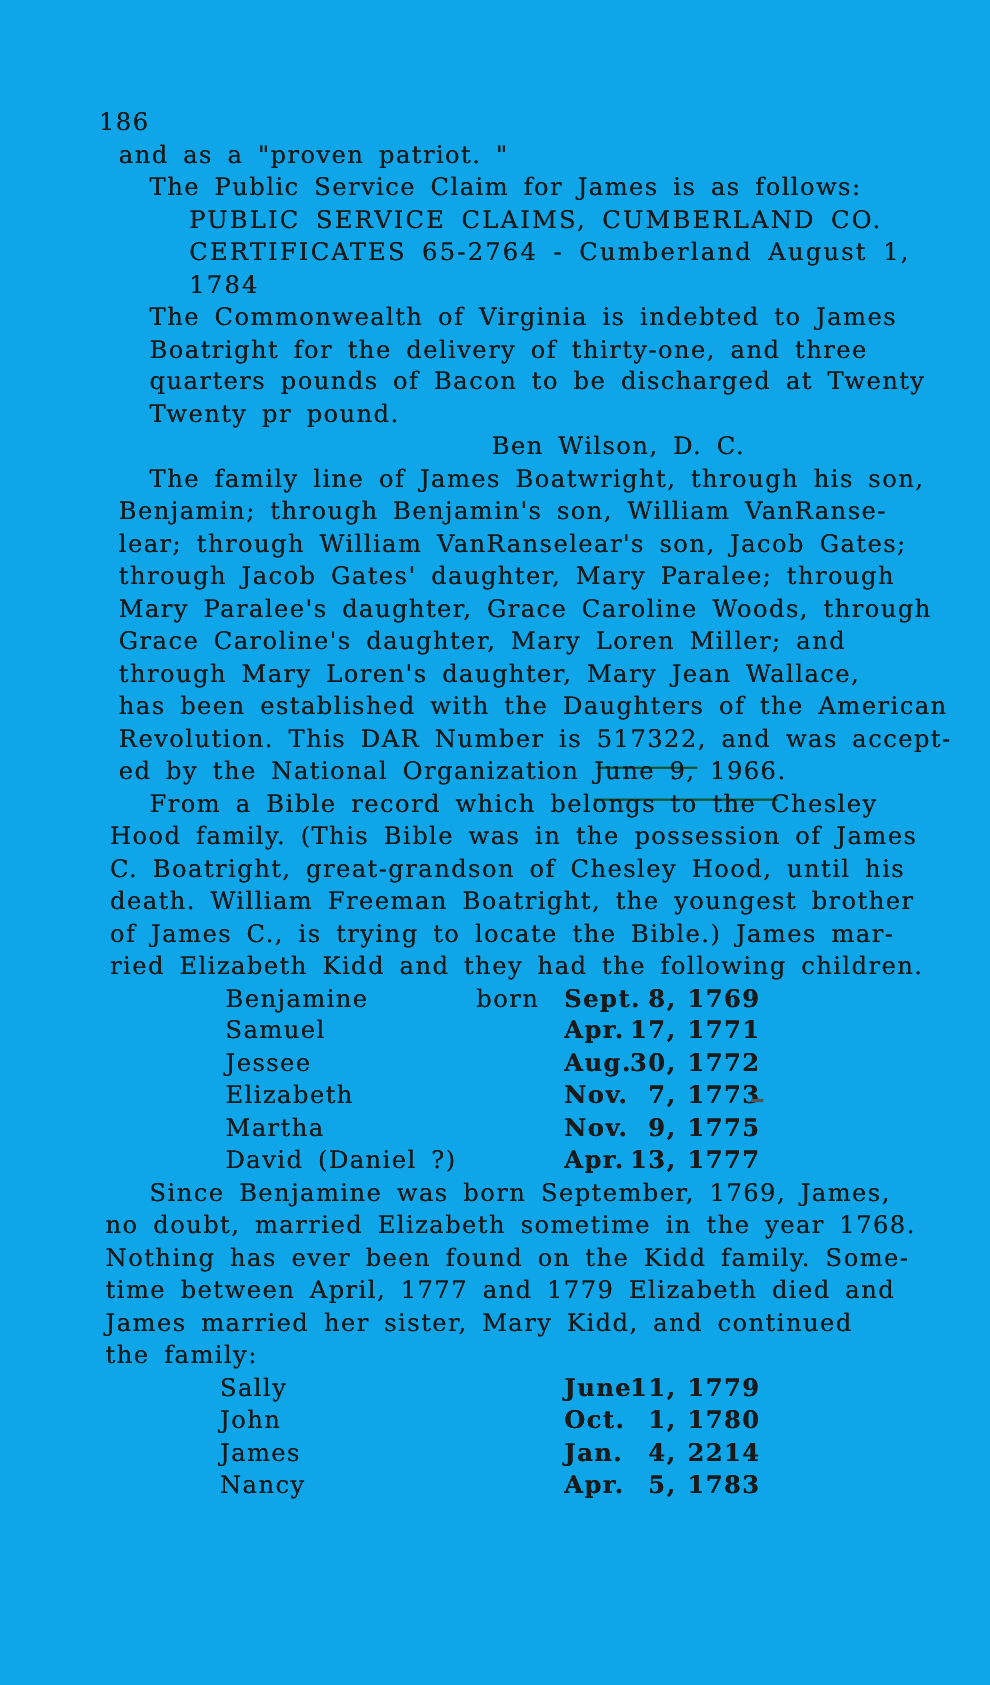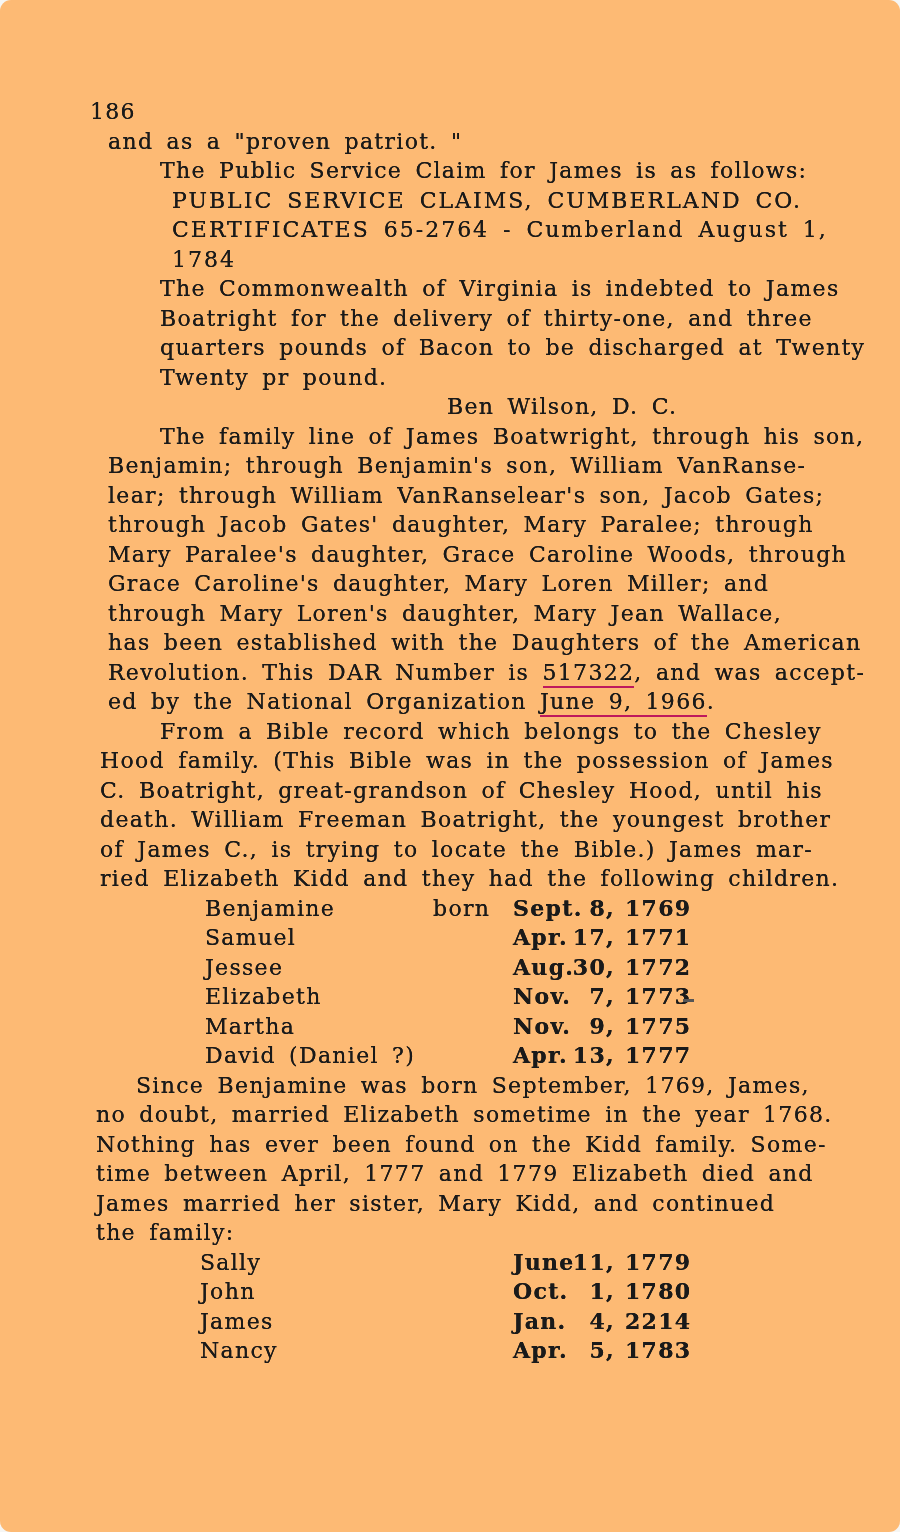--- a/index.html
+++ b/index.html
@@ -21,49 +21,49 @@
     font-family: "DejaVu Serif", "Liberation Serif", serif;
     font-size: 22px;
     line-height: 29.5px;
     letter-spacing: 1.3px;
     word-spacing: 5px;
     text-shadow: 0 0 0.5px currentColor;
     white-space: nowrap;
   }
   .ln { height: 29.5px; }
   .pagenum { margin-left: -18px; }          
-  .ind  { margin-left: 52px; }              
+  .ind  { margin-left: 28px; }              
   .ind2 { margin-left: 28px; }              
   .blk  { margin-left: 64px; letter-spacing: 2px; } 
   .sig  { margin-left: 339px; }             
   .m2   { margin-left: -8px; }              
   .m3   { margin-left: -12px; }             
   .u {
-    border-bottom: 2px solid #be185d;
-    padding-bottom: 1px;
+    border-bottom: 2px solid #14532d;
+    padding-bottom: 12px;
   }
   
   .trow { position: relative; height: 29.5px; }
   .trow .name { position: absolute; left: 97px; top: 0; }
   .t2 .name   { left: 92px; }
   .trow .born { position: absolute; left: 325px; top: 0; }
   .trow .date { position: absolute; left: 405px; top: 0; width: 260px; height: 29.5px; font-weight: bold; }
   .date .mon { position: absolute; left: 0; top: 0; }
   .date .day { position: absolute; left: 50px; top: 0; width: 52px; text-align: right; }
   .date .yr  { position: absolute; left: 112px; top: 0; }
   .artifact {
     position: absolute; left: 170px; top: 17px;
     width: 11px; height: 0;
     border-bottom: 3px solid #555;
   }
 </style>
 </head>
 <body style="background: rgb(246, 246, 244);">
 
-<div class="page" style="background: #fdba74; color: rgb(26, 26, 26); border-radius: 11px;">
+<div class="page" style="background: #0ea5e9; color: rgb(26, 26, 26);">
 
   <div class="ln pagenum">186</div>
 
   <div class="ln">and as a "proven patriot. "</div>
   <div class="ln ind">The Public Service Claim for James is as follows:</div>
 
   <div class="ln blk">PUBLIC SERVICE CLAIMS, CUMBERLAND CO.</div>
   <div class="ln blk">CERTIFICATES 65-2764 - Cumberland August 1,</div>
   <div class="ln blk">1784</div>
 

